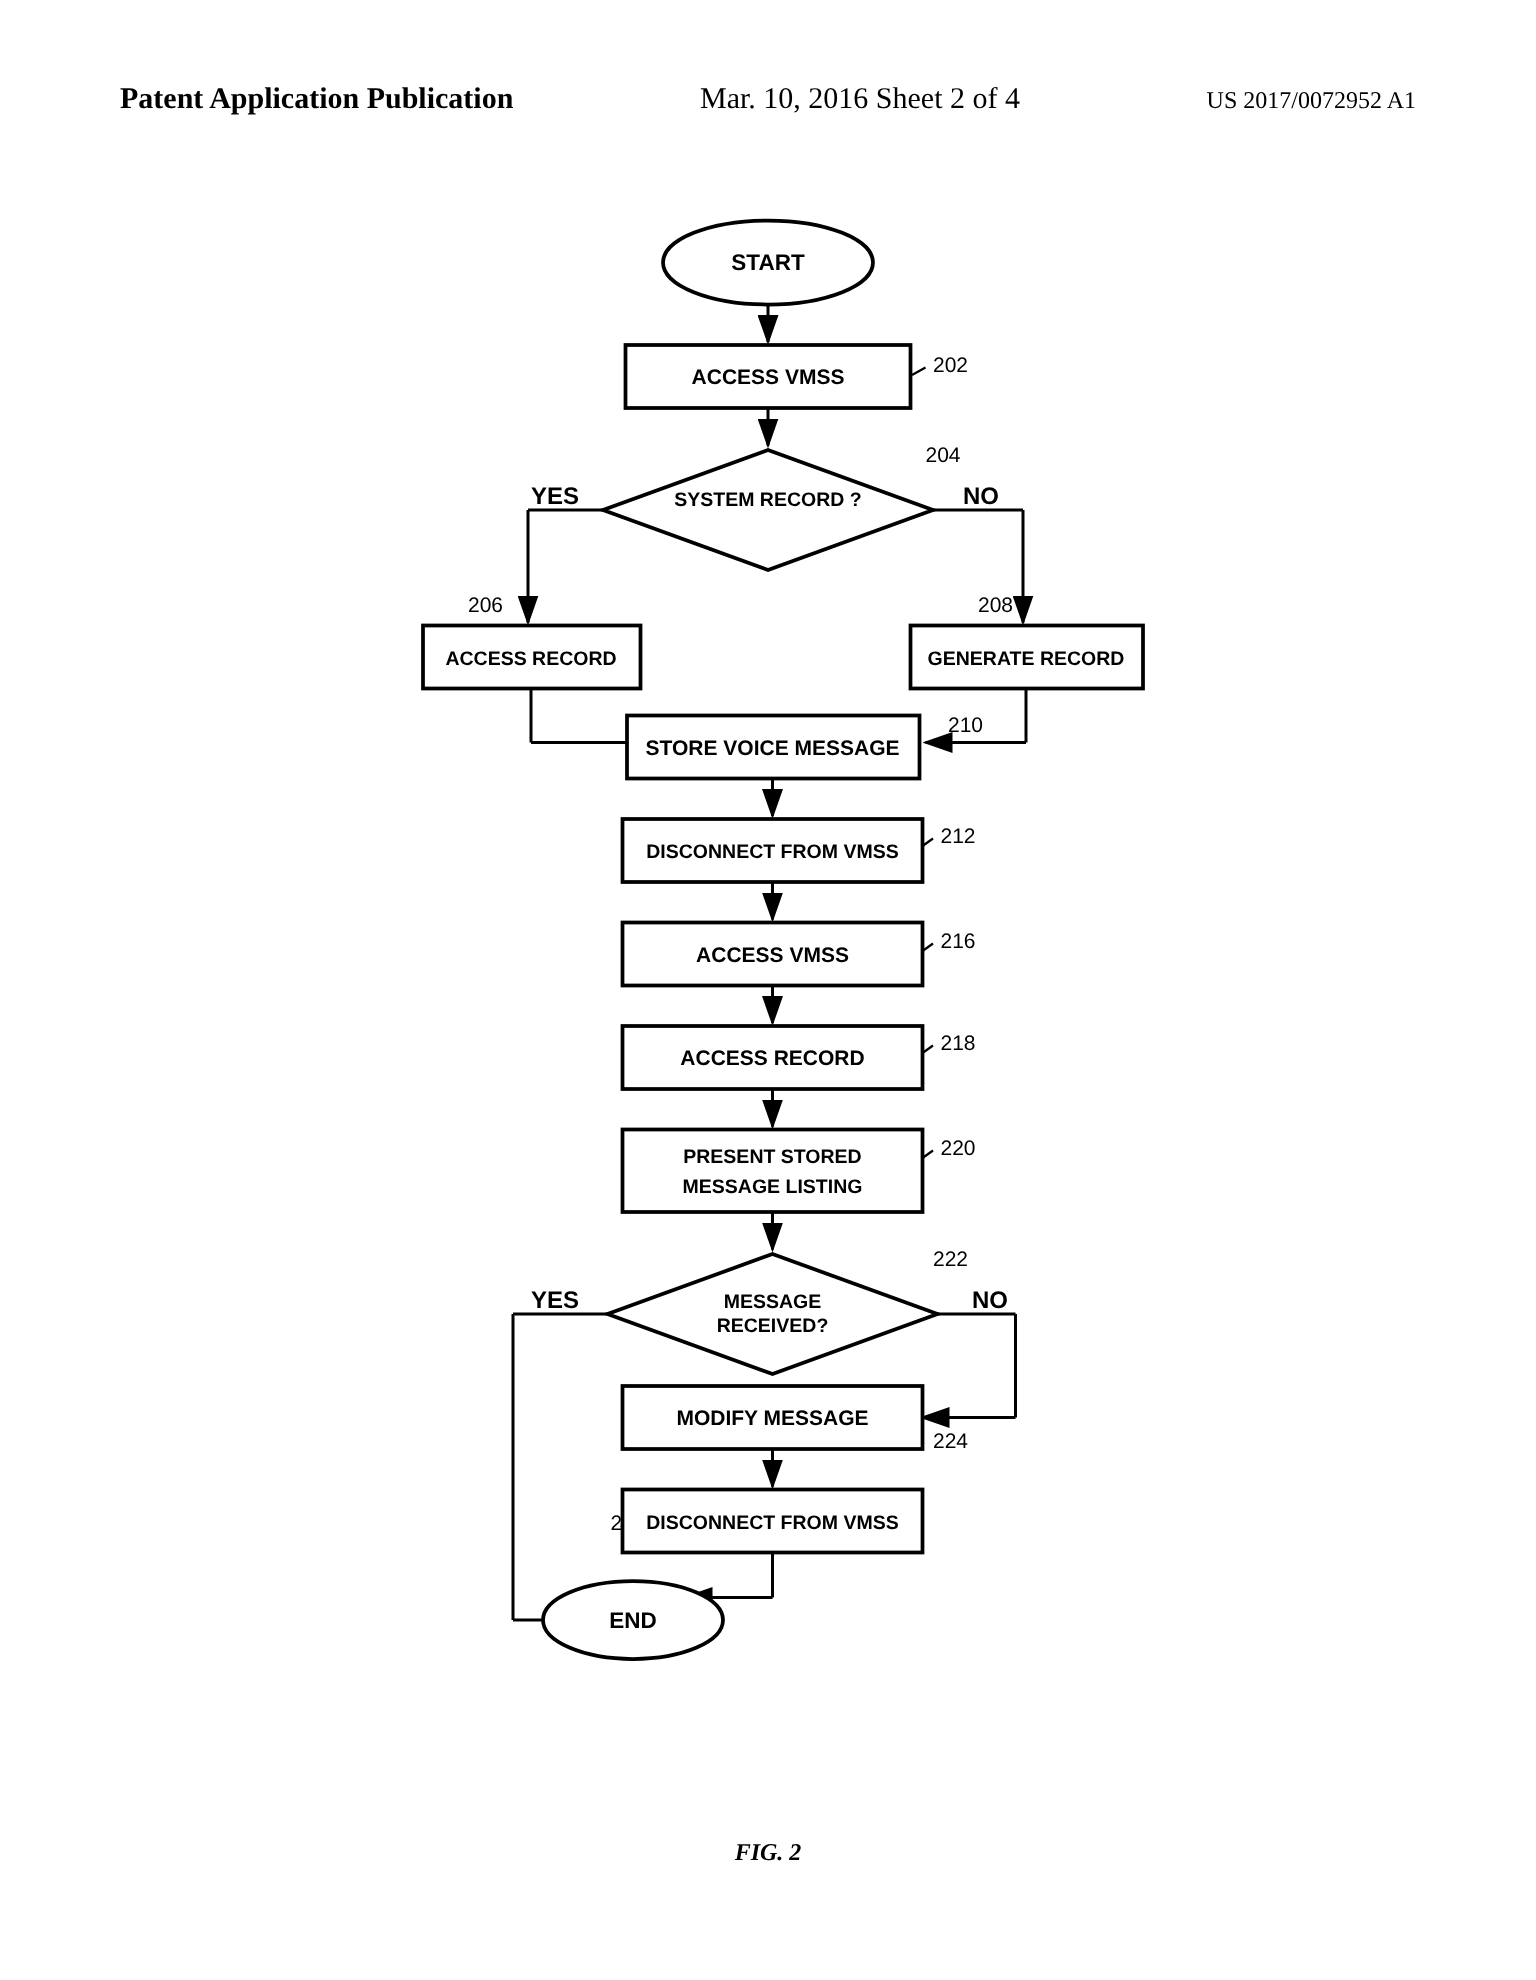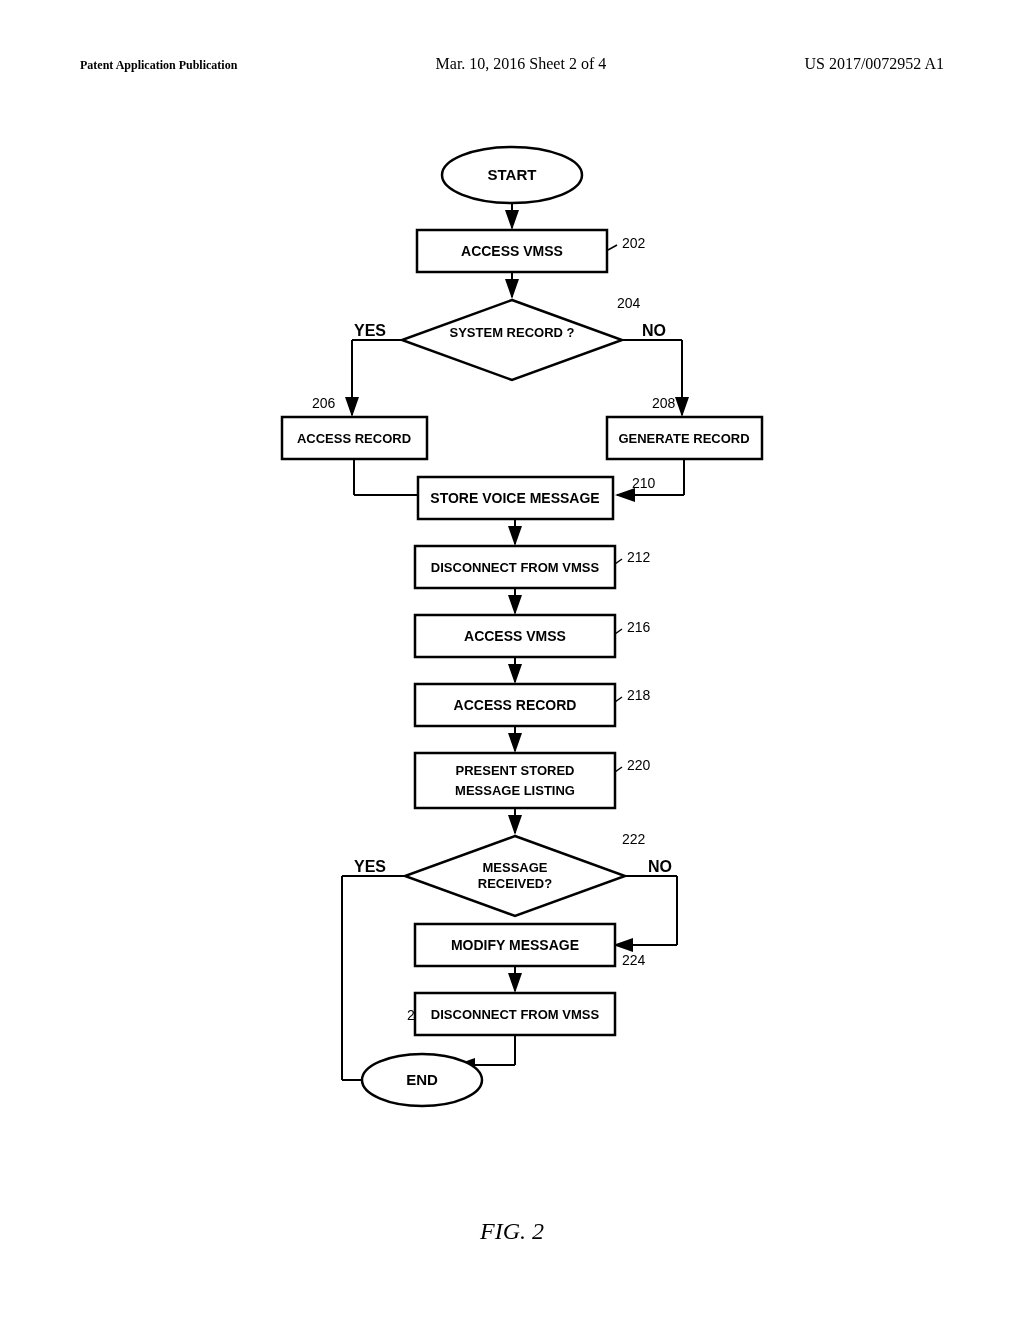--- a/index.html
+++ b/index.html
@@ -17,26 +17,26 @@
       top: 55px;
       left: 0;
       right: 0;
       display: flex;
       justify-content: space-between;
       align-items: baseline;
       padding: 0 80px;
     }
 
     .header-left {
-      font-size: 12px;
+      font-size: 20px;
       font-weight: bold;
     }
 
     .header-center {
-      font-size: 16px;
+      font-size: 20px;
       text-align: center;
     }
 
     .header-right {
       font-size: 16px;
     }
 
     .diagram-container {
       position: absolute;
       top: 140px;
@@ -50,22 +50,22 @@
     .flowchart {
       width: 580px;
       height: 1020px;
     }
 
     .fig-label {
       position: absolute;
       bottom: 75px;
       left: 50%;
       transform: translateX(-50%);
-      font-size: 24px;
-      font-weight: normal;
+      font-size: 16px;
+      font-weight: bold;
       font-style: italic;
     }
   </style>
 </head>
 <body>
 
 <div class="header">
   <span class="header-left">Patent Application Publication</span>
   <span class="header-center">Mar. 10, 2016  Sheet 2 of 4</span>
   <span class="header-right">US 2017/0072952 A1</span>

